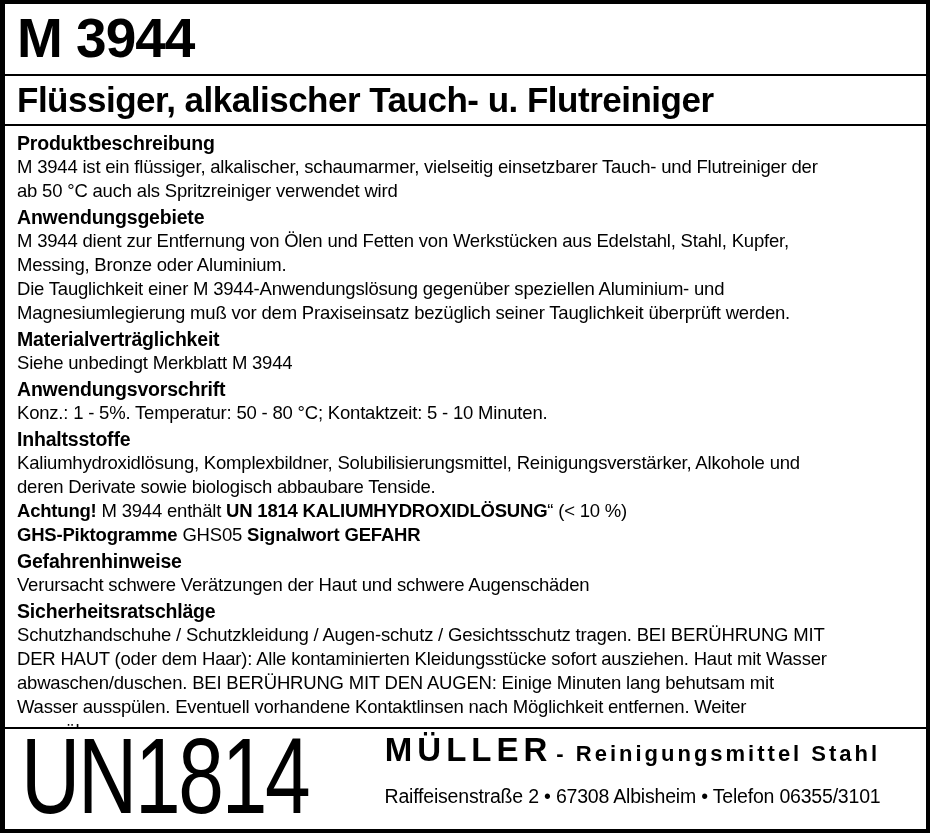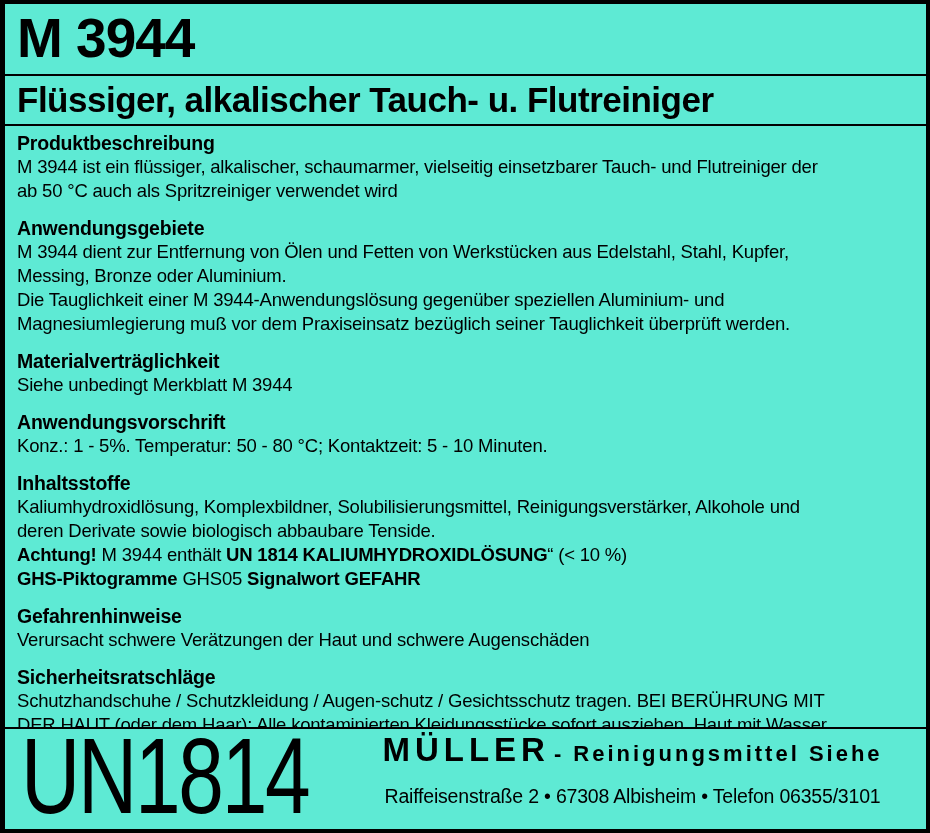--- a/index.html
+++ b/index.html
@@ -1,21 +1,21 @@
 <!DOCTYPE html>
 <html lang="de"><head>
 <meta charset="utf-8">
 <style>
   html,body{margin:0;padding:0;background:#e8e8e8;}
   .label{
     position:relative;
     width:930px;height:833px;
     box-sizing:border-box;
     margin:0;
-    background:#5eead4;
+    background:#ffffff;
     border:4px solid #000;
     border-left-width:5px;
     color:#000;
     font-family:"Liberation Sans","DejaVu Sans",sans-serif;
     overflow:hidden;
   }
   .hdr{
     display:flex;justify-content:space-between;align-items:baseline;
     padding:2px 14px 0 12px;height:70px;box-sizing:border-box;
   }
@@ -23,21 +23,21 @@
   .weight{font-size:39px;font-weight:bold;line-height:50px;}
   .rule{height:0;border-top:2px solid #000;}
   .subtitle-row{height:48px;box-sizing:border-box;padding:4px 12px 0 12px;}
   .subtitle{font-size:35px;font-weight:bold;letter-spacing:-0.5px;line-height:40px;white-space:nowrap;}
   .body{
     height:601px;box-sizing:border-box;
     padding:5px 12px 8px 12px;
     overflow:hidden;
     font-size:18.5px;line-height:24px;letter-spacing:-0.2px;
   }
-  .sec-heading{font-size:19.5px;font-weight:bold;line-height:24px;margin-top:13px;}
+  .sec-heading{font-size:19.5px;font-weight:bold;line-height:24px;margin-top:2px;}
   .sec:first-child .sec-heading{margin-top:0;}
   .sec-body{white-space:pre-line;}
   .mixline{line-height:24px;}
   .b{font-weight:bold;}
   .footer{
     height:98px;box-sizing:border-box;
     display:flex;align-items:flex-start;
     padding:0 12px 0 16px;
   }
   .un-number{
@@ -118,18 +118,18 @@
 ausspülen.</div>
     </div>
 
   </div>
 
   <div class="rule"></div>
 
   <div class="footer">
     <div class="un-number">UN1814</div>
     <div class="company-block">
-      <div class="company-line"><span class="company-name">MÜLLER</span><span class="company-suffix">- Reinigungsmittel Siehe</span></div>
+      <div class="company-line"><span class="company-name">MÜLLER</span><span class="company-suffix">- Reinigungsmittel Stahl</span></div>
       <div class="address">Raiffeisenstraße 2 • 67308 Albisheim • Telefon 06355/3101</div>
     </div>
   </div>
 
 </div>
 
 </body></html>

